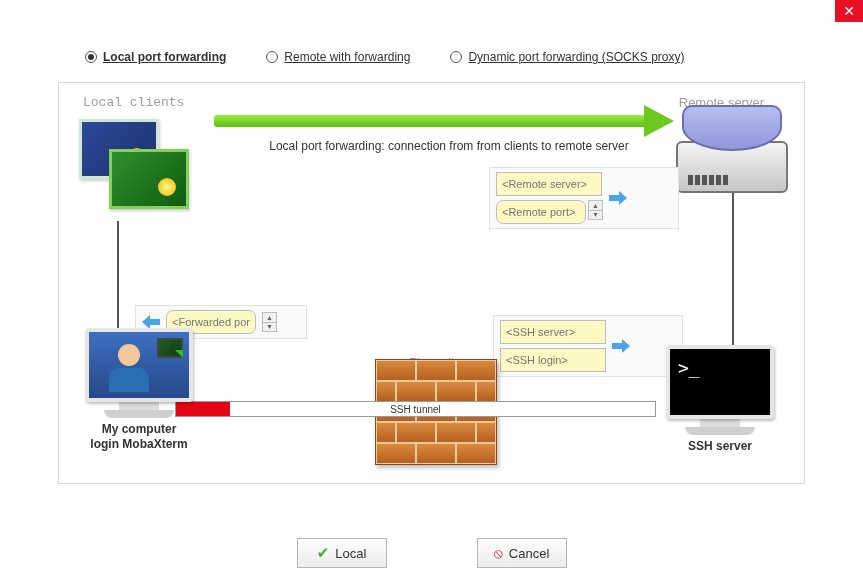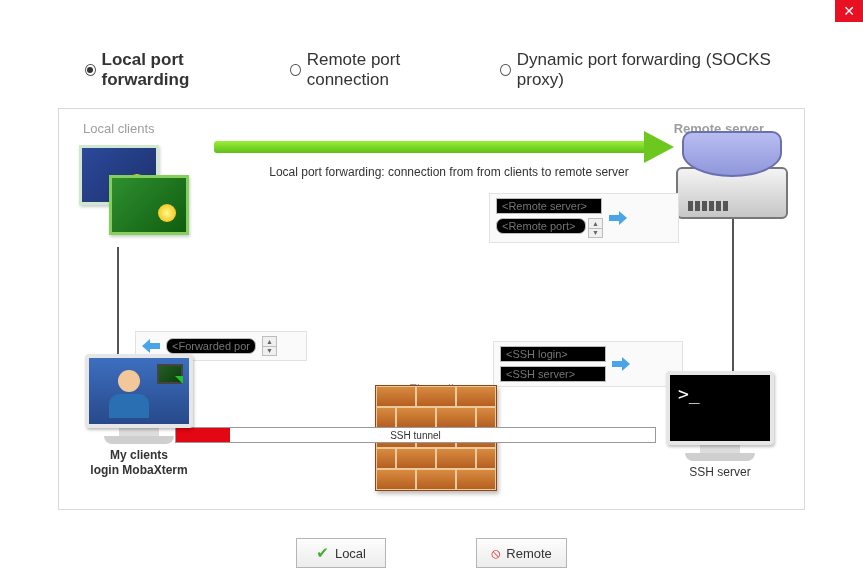--- a/index.html
+++ b/index.html
@@ -45,35 +45,35 @@
     justify-content: center;
     background: #fff;
   }
   .radio-opt .rd.on::after {
     content: "";
     width: 6px; height: 6px;
     border-radius: 50%;
     background: #333;
   }
   .radio-opt.sel .lbl { font-weight: bold; }
-  .radio-opt .lbl { font-size: 17px; }
+  .radio-opt .lbl { font-size: 12px; text-decoration: underline; }
   .diagram-frame {
     margin: 8px 58px 0 58px;
     border: 1px solid #d9d9d9;
     height: 402px;
     position: relative;
     background: #fff;
   }
   .hdr-label {
     position: absolute;
     color: #9e9e9e;
     font-size: 13px;
   }
-  .local-clients-lbl { top: 12px; left: 24px; }
-  .remote-server-lbl { top: 12px; right: 40px; font-weight: bold; }
+  .local-clients-lbl { top: 12px; left: 24px; font-family: Liberation Mono, monospace; }
+  .remote-server-lbl { top: 12px; right: 40px; }
   .firewall-lbl { top: 272px; left: 350px; }
   .arrow {
     position: absolute;
     top: 26px;
     left: 155px;
     width: 460px;
     height: 24px;
   }
   .arrow .shaft {
     position: absolute;
@@ -130,23 +130,23 @@
     border: 1px solid #e2e2e2;
     background: #fafafa;
     padding: 4px 6px;
     display: flex;
     align-items: center;
     gap: 6px;
   }
   .field-box.remote { top: 84px; left: 430px; width: 190px; flex-direction:row;}
   .field-box .col { display:flex;flex-direction:column;gap:4px;}
   .inp {
-    width: 106px; height: 16px;
+    width: 106px; height: 24px;
     border: 1px solid #bdbdbd;
-    background: #000000;
+    background: #fef9c3;
     color: #888;
     font-size: 11px;
     padding: 2px 5px;
   }
   .inp.short{width:90px;border-radius:7px;}
   .spinner {
     display: flex;
     flex-direction: column;
     width: 15px; height: 20px;
     border: 1px solid #bdbdbd;
@@ -209,21 +209,21 @@
   .monitor .thumb{position:absolute;right:6px;top:6px;width:26px;height:20px;border:2px solid #444;background:linear-gradient(135deg,#245e24,#0d3d0d);}
   .monitor .thumb::after{content:"";position:absolute;right:-2px;bottom:-2px;width:0;height:0;border-left:8px solid transparent;border-top:8px solid #27c127;}
   .stand{width:40px;height:8px;background:#ddd;margin:0 auto;}
   .base{width:70px;height:8px;background:#cfcfcf;border-radius:0 0 30px 30px;margin:0 auto;}
   
   .sshsrv{
     position:absolute;
     bottom:30px; right:14px;
     width:140px;text-align:center;
   }
-  .sshsrv .caption{font-size:12px;margin-top:4px;}
+  .sshsrv .caption{font-size:12px;margin-top:4px;font-weight:bold;}
   .sshsrv .monitor{background:#000;}
   .sshsrv .term{position:absolute;top:8px;left:8px;color:#fff;font-family:monospace;font-size:18px;}
   
   .tunnel{
     position:absolute;
     top:318px; left:116px; right:148px; height:16px;
     border:1px solid #999;
     background:#fff;
     display:flex;
     align-items:center;
@@ -256,21 +256,21 @@
   <span>✕</span>
 </div>
 
 <div class="radio-row">
   <div class="radio-opt sel">
     <span class="rd on"></span>
     <span class="lbl">Local port forwarding</span>
   </div>
   <div class="radio-opt">
     <span class="rd"></span>
-    <span class="lbl">Remote port connection</span>
+    <span class="lbl">Remote with forwarding</span>
   </div>
   <div class="radio-opt">
     <span class="rd"></span>
     <span class="lbl">Dynamic port forwarding (SOCKS proxy)</span>
   </div>
 </div>
 
 <div class="diagram-frame">
 
   <div class="hdr-label local-clients-lbl">Local clients</div>
@@ -327,22 +327,22 @@
     <div class="mini-arrow left"></div>
     <input class="inp short" placeholder="&lt;Forwarded port&gt;" style="">
     <div class="spinner">
         <span>▲</span>
         <span>▼</span>
       </div>
   </div>
 
   <div class="field-box ssh">
     <div class="col">
+      <input class="inp" placeholder="&lt;SSH server&gt;" style="">
       <input class="inp" placeholder="&lt;SSH login&gt;" style="">
-      <input class="inp" placeholder="&lt;SSH server&gt;" style="">
     </div>
     <div class="mini-arrow"></div>
   </div>
 
   <div class="firewall">
     <div class="row">
         <div class="brick"></div>
         <div class="brick"></div>
         <div class="brick"></div>
       </div>
@@ -379,21 +379,21 @@
     <div class="monitor">
       <div class="avatar">
           <div class="head"></div>
           <div class="body"></div>
         </div>
       <div class="thumb"></div>
     </div>
     <div class="stand"></div>
       <div class="base"></div>
     <div class="caption">
-      <span>My clients</span><br>
+      <span>My computer</span><br>
       <span>login MobaXterm</span>
     </div>
   </div>
 
   <div class="sshsrv">
     <div class="monitor">
         <div class="term">&gt;_</div>
       </div>
     <div class="stand"></div>
       <div class="base"></div>
@@ -402,15 +402,15 @@
 
 </div>
 
 <div class="btn-row">
   <div class="btn">
     <span class="ico-check">✔</span>
     <span>Local</span>
   </div>
   <div class="btn">
     <span class="ico-cancel">⦸</span>
-    <span>Remote</span>
+    <span>Cancel</span>
   </div>
 </div>
 
 </body></html>

